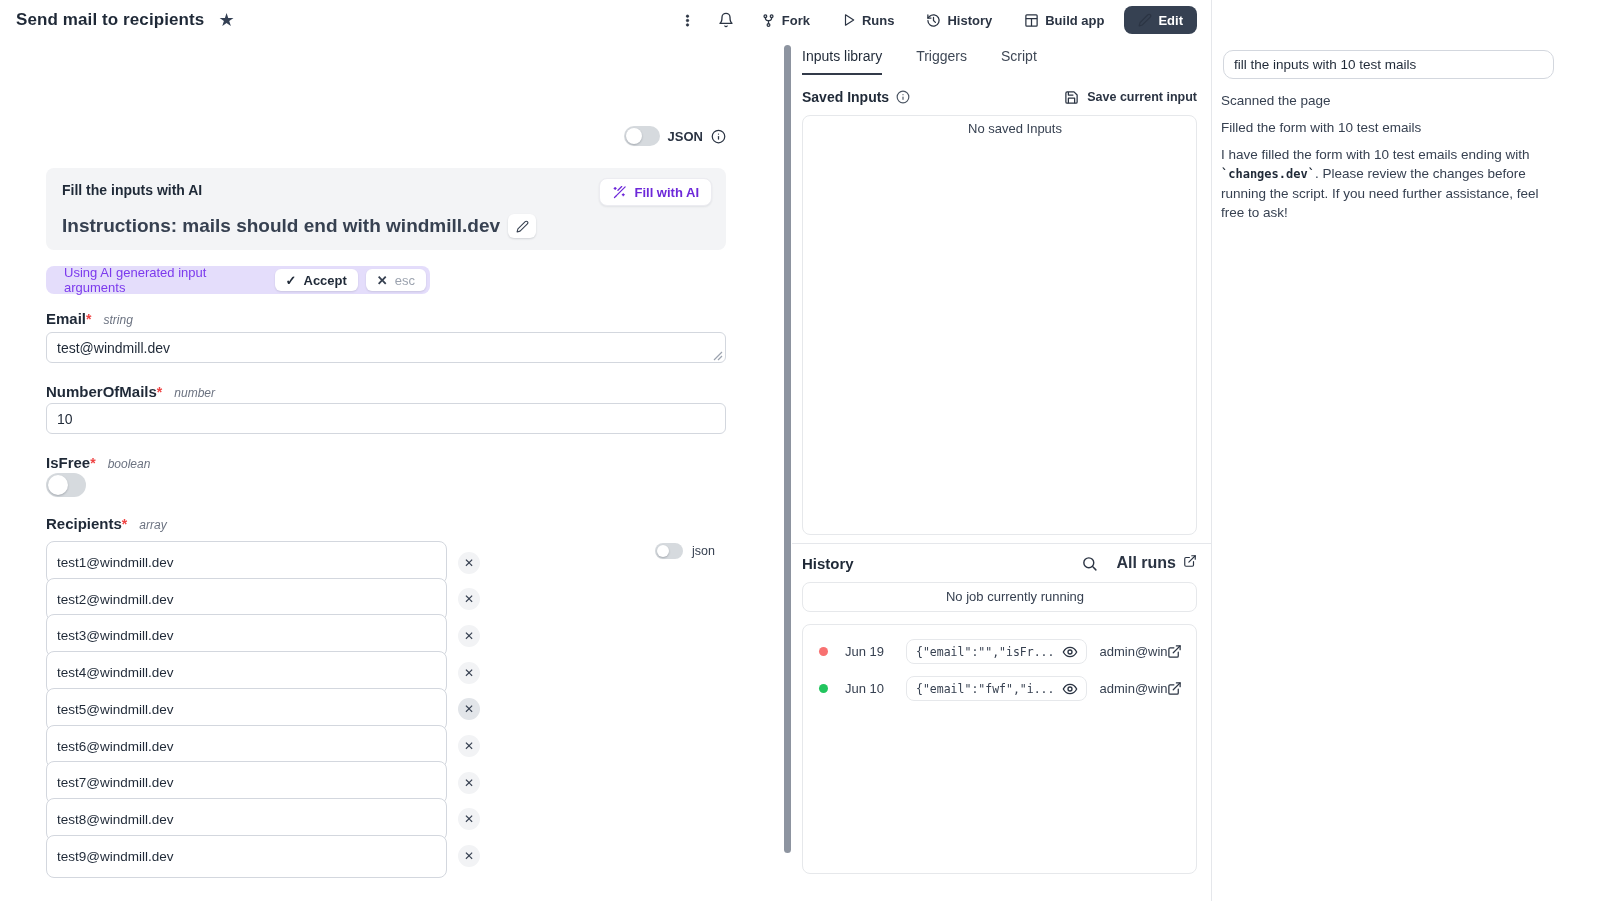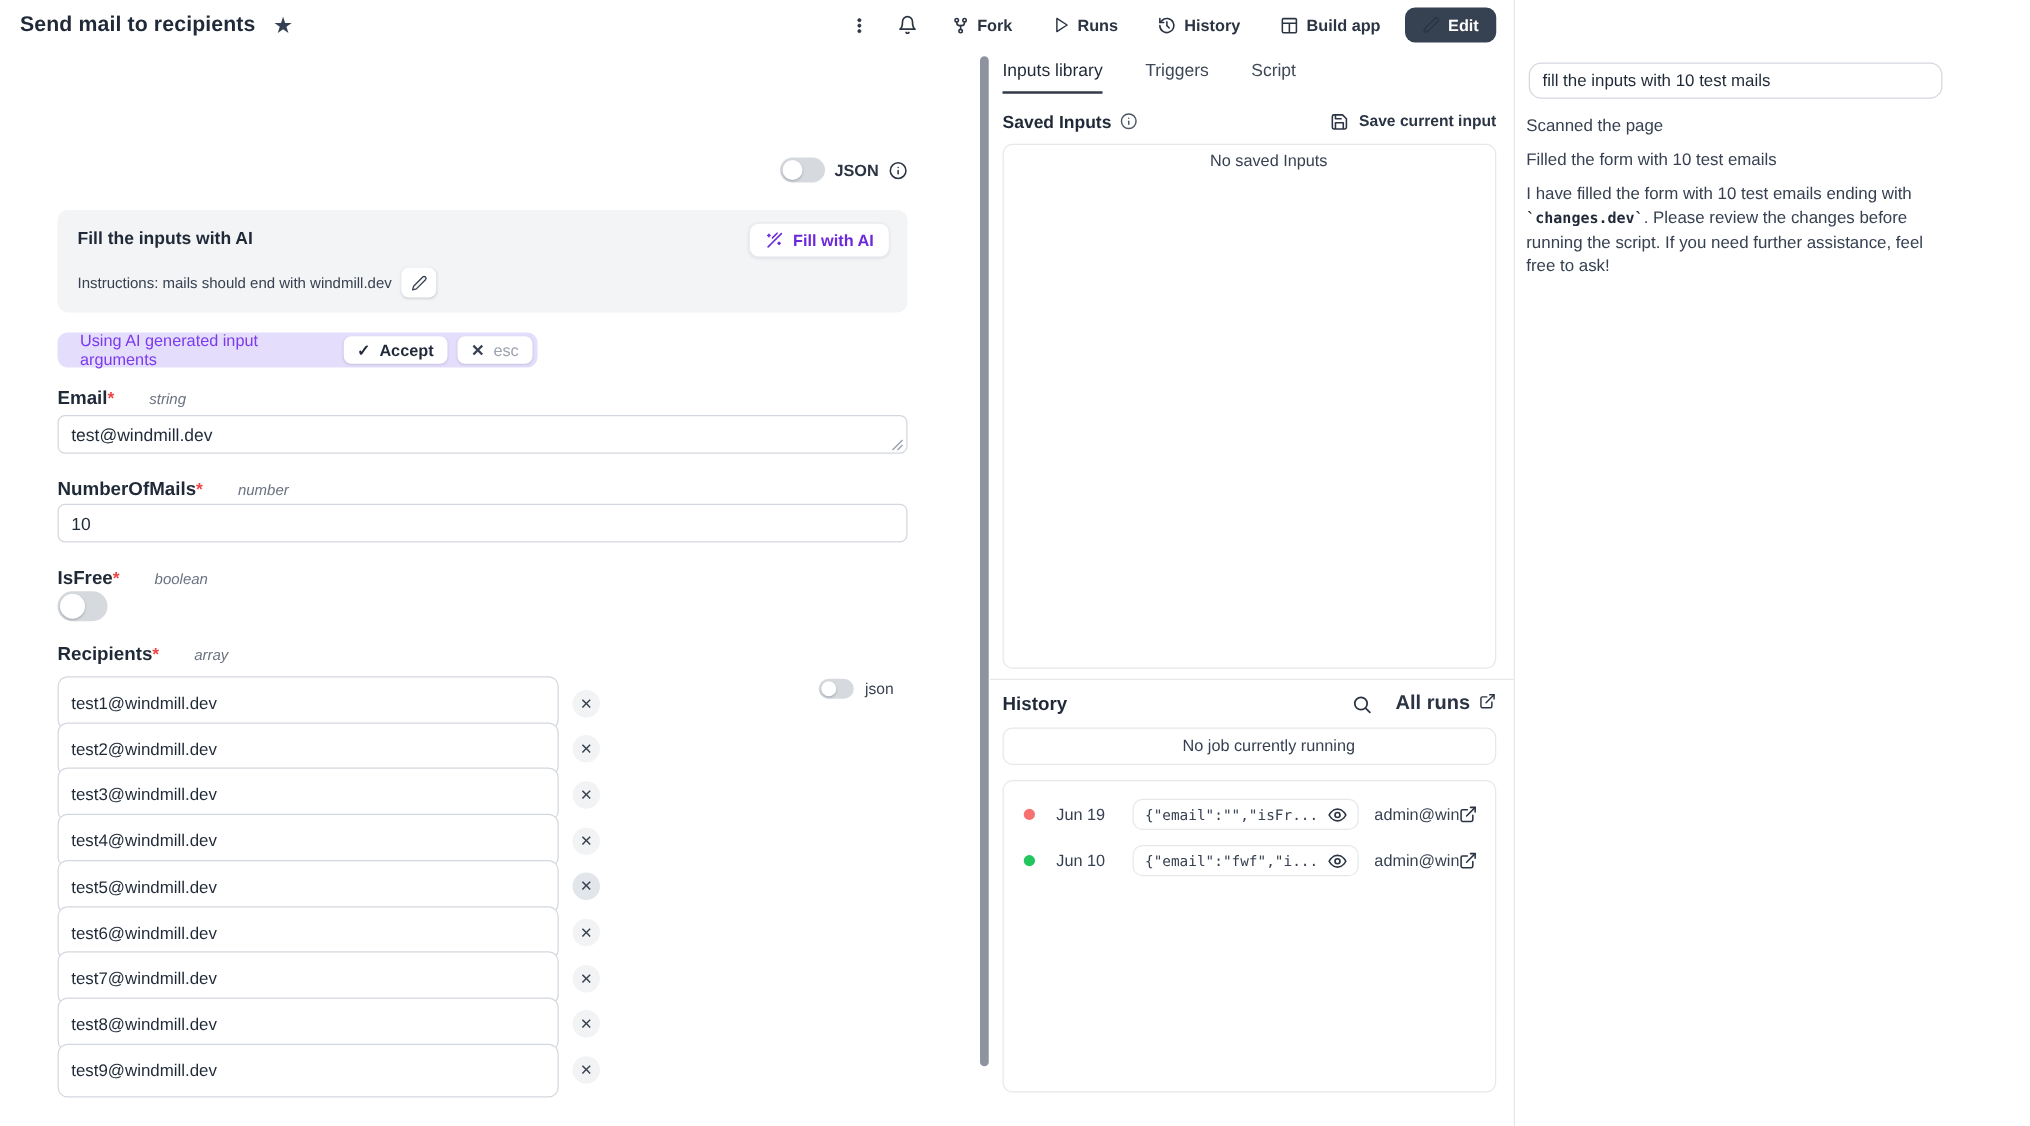--- a/index.html
+++ b/index.html
@@ -35,38 +35,38 @@
   .toggle-lg { width:40px; height:24px; } .toggle-lg .knob { width:20px; height:20px; }
   .toggle-sm { width:28px; height:16px; } .toggle-sm .knob { width:12px; height:12px; }
 
   .ai-panel { position:absolute; left:46px; top:128px; width:680px; height:82px;
     background:#f3f4f6; border-radius:8px; padding:14px 14px 12px 16px; }
   .ai-panel-title { font-size:14px; font-weight:600; color:#1f2937; }
   .fill-ai-btn { position:absolute; right:14px; top:10px; display:flex; align-items:center; gap:7px;
     background:#fff; border:1px solid #ececf1; border-radius:8px; height:28px; padding:0 12px;
     font-size:13px; font-weight:700; color:#6d28d9; box-shadow:0 1px 2px rgba(16,24,40,.08); cursor:pointer; }
   .ai-instr-row { position:absolute; left:16px; top:46px; display:flex; align-items:center; gap:8px; }
-  .ai-instr { font-size:12px; color:#374151; }
+  .ai-instr { font-size:19px; color:#374151;font-weight:bold; }
   .pencil-btn { width:28px; height:24px; background:#fff; border:none; border-radius:6px;
     box-shadow:0 1px 2px rgba(16,24,40,.15); display:flex; align-items:center; justify-content:center; cursor:pointer; }
 
   .ai-bar { position:absolute; left:46px; top:226px; width:384px; height:28px;
     background:#e4ddfb; border-radius:8px; display:flex; align-items:center; padding:0 4px 0 18px; }
   .ai-bar-msg { font-size:13px; color:#7c3aed; }
   .accept-btn, .esc-btn { display:flex; align-items:center; gap:7px; height:22px; background:#fff;
     border:none; border-radius:6px; padding:0 11px; font-size:13px; cursor:pointer;
     box-shadow:0 1px 2px rgba(16,24,40,.12); }
   .accept-btn { margin-left:22px; font-weight:700; color:#1f2937; }
   .esc-btn { margin-left:8px; color:#9ca3af; font-weight:400; }
   .esc-x { color:#374151; font-weight:600; font-size:13px; }
 
   .field-label-row { position:absolute; left:46px; display:flex; align-items:baseline; }
   .field-label { font-size:15px; font-weight:700; color:#1f2937; }
   .req { color:#ef4444; font-weight:700; font-size:14px; }
-  .field-type { margin-left:28px; font-size:12px; font-style:italic; color:#6b7280; }
+  .field-type { margin-left:12px; font-size:12px; font-style:italic; color:#6b7280; }
 
   .text-input { border:1px solid #d3d7de; border-radius:6px; background:#fff; font-size:14px;
     color:#1f2937; padding:0 10px; font-family:"Liberation Sans", sans-serif; outline:none; }
   .big-input { position:absolute; left:46px; width:680px; height:31px; }
   .resize-grip { position:absolute; pointer-events:none; }
 
   .recip-row { position:absolute; left:46px; display:flex; align-items:center; }
   .recip-input { width:401px; height:43px; border-radius:8px; font-size:13.5px; }
   .x-btn { margin-left:11px; width:22px; height:22px; border-radius:50%; border:none;
     background:#f2f3f5; color:#374151; font-size:12px; line-height:1; cursor:pointer;

